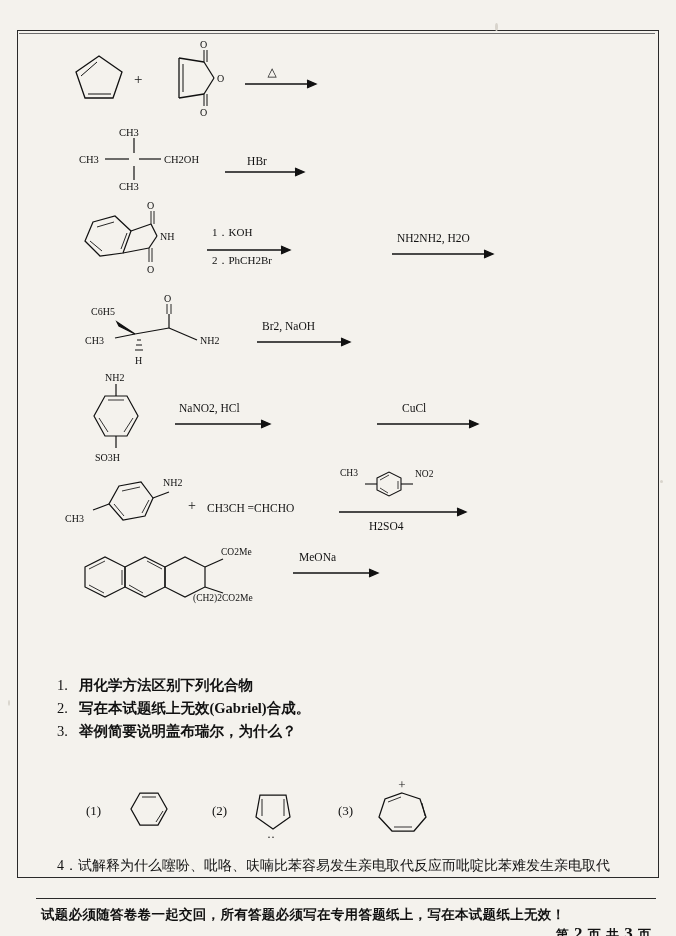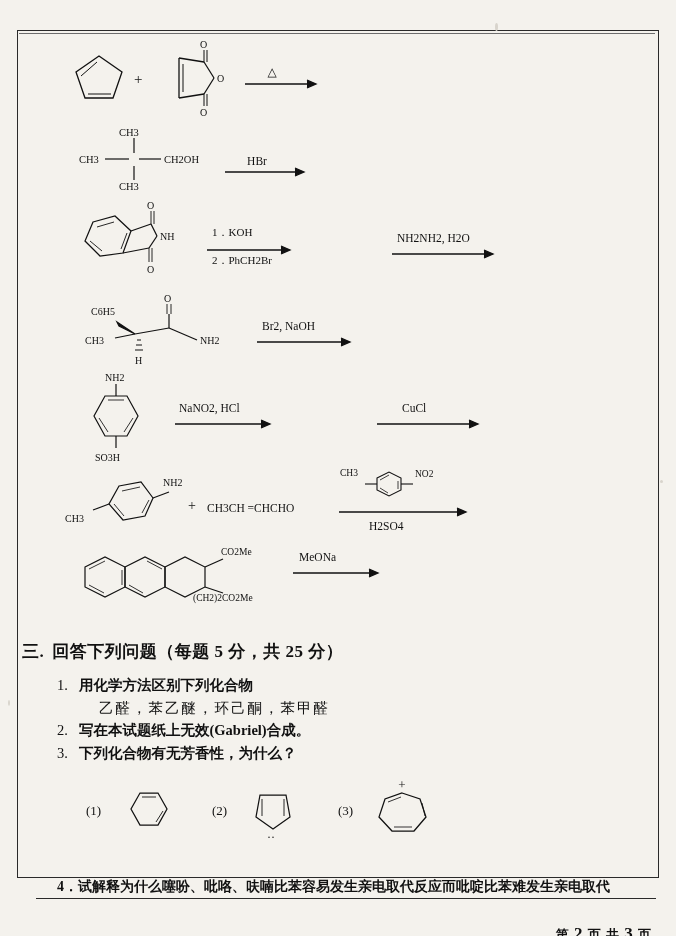--- a/index.html
+++ b/index.html
@@ -109,24 +109,24 @@
     width: 520px;
     height: 62px;
   }
   .arom-item {
     position: absolute;
     font-size: 13px;
   }
   .q4 {
     position: absolute;
     left: 57px;
-    top: 878px;
+    top: 857px;
     width: 595px;
     font-size: 14px;
-    font-weight: bold;
+    font-weight: normal;
     white-space: nowrap;
   }
   .footer {
     position: absolute;
     left: 41px;
     top: 906px;
     font-size: 13.5px;
     font-weight: bold;
     letter-spacing: 0.3px;
   }
@@ -374,37 +374,33 @@
         <g stroke="#111" stroke-width="1.3" fill="none">
           <line x1="246" y1="58" x2="330" y2="58"></line>
           <polyline points="322,54 331,58 322,62" fill="#111"></polyline>
         </g>
         <text x="252" y="46" font-size="11.5">MeONa</text>
       </svg>
     </div>
 
   </div>
 
-  <div class="section-head">
-    <span class="num">三.</span><span>回答下列问题（每题 5 分，共 25 分）</span>
-  </div>
 
   <div class="qlist">
     <div class="qitem">
       <span class="qn">1.</span>
       <span class="qtxt">用化学方法区别下列化合物</span>
     </div>
-    <div class="sub-line">乙醛，苯乙醚，环己酮，苯甲醛</div>
     <div class="qitem">
       <span class="qn">2.</span>
       <span class="qtxt">写在本试题纸上无效(Gabriel)合成。</span>
     </div>
     <div class="qitem">
       <span class="qn">3.</span>
-      <span class="qtxt">下列化合物有无芳香性，为什么？</span>
+      <span class="qtxt">举例简要说明盖布瑞尔，为什么？</span>
     </div>
   </div>
 
   <div class="arom-row">
     <div class="arom-item" style="left:0px; top:22px;">(1)</div>
     <svg style="position:absolute; left:34px; top:4px;" width="60" height="56" viewBox="0 0 60 56">
       <g stroke="#111" stroke-width="1.25" fill="none">
         <polygon points="20,8 38,8 47,24 38,40 20,40 11,24"></polygon>
         <line x1="22" y1="12" x2="36" y2="12" stroke-width="0.9"></line>
         <line x1="43" y1="26" x2="36" y2="37" stroke-width="0.9"></line>
@@ -428,20 +424,21 @@
         <polygon points="30,22 48,28 54,46 42,60 20,60 7,46 13,28"></polygon>
         <line x1="16" y1="31" x2="29" y2="26" stroke-width="0.85"></line>
         <line x1="50" y1="32" x2="53" y2="45" stroke-width="0.85"></line>
         <line x1="22" y1="56" x2="40" y2="56" stroke-width="0.85"></line>
       </g>
     </svg>
   </div>
 
   <div class="q4">4．试解释为什么噻吩、吡咯、呋喃比苯容易发生亲电取代反应而吡啶比苯难发生亲电取代</div>
 
+  <div class="footer">试题必须随答卷卷一起交回，所有答题必须写在专用答题纸上，写在本试题纸上无效！</div>
   <div class="pagenum">
     <span>第</span>
     <span class="big">2</span>
     <span>页 共</span>
     <span class="big">3</span>
     <span>页</span>
   </div>
 
 </div>
 

